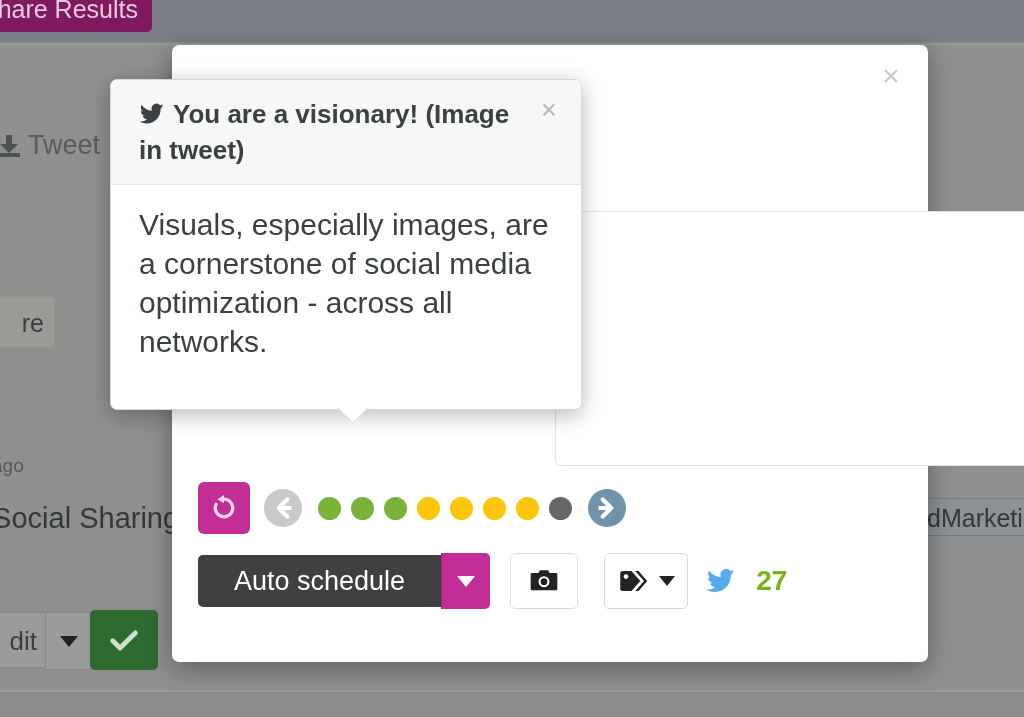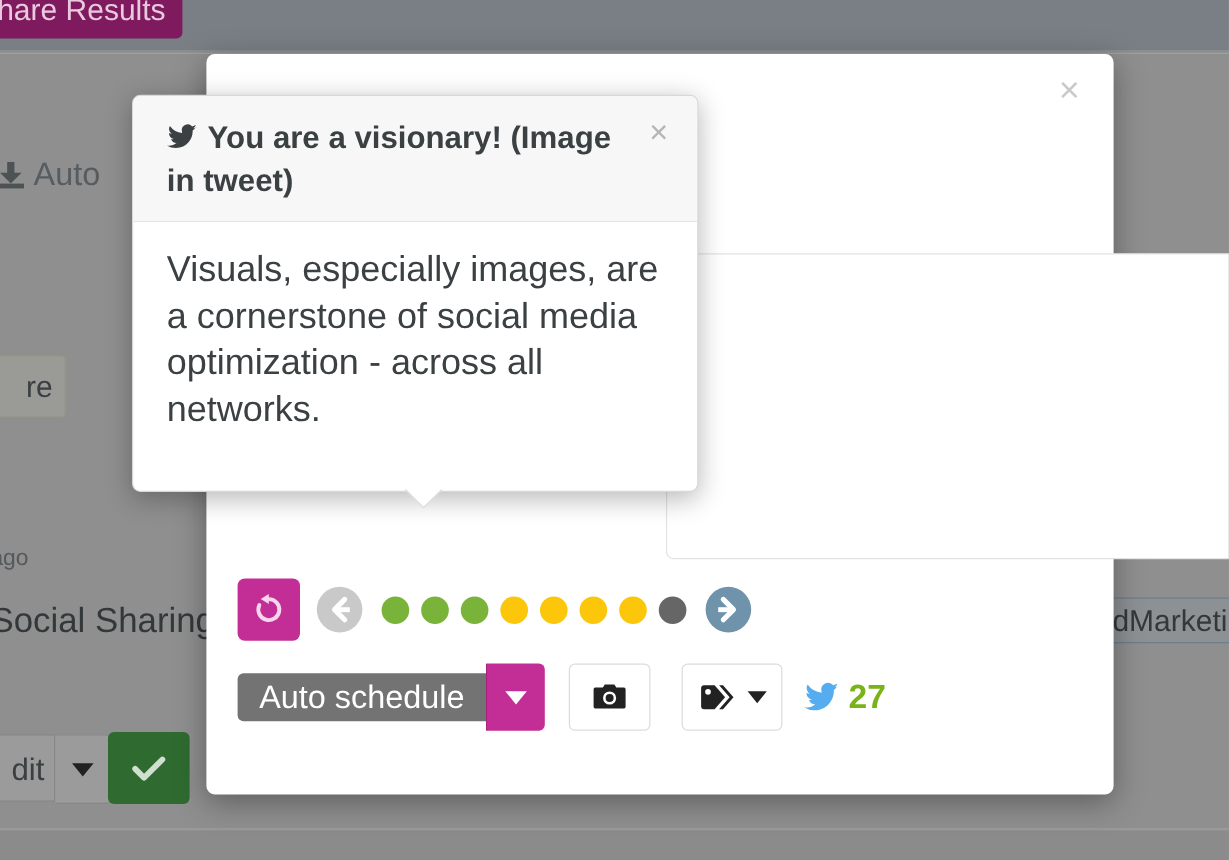--- a/index.html
+++ b/index.html
@@ -96,36 +96,36 @@
   .arrow-circle{width:38px;height:38px;border-radius:50%;display:flex;align-items:center;justify-content:center;cursor:pointer;}
   .arrow-left{background:#c9c9c9;margin-left:14px;}
   .arrow-right{background:#6f93ab;margin-left:16px;}
   .arrow-circle svg{width:34px;height:34px;}
   .dots{display:flex;align-items:center;gap:10px;margin-left:16px;}
   .dot{width:23px;height:23px;border-radius:50%;cursor:pointer;}
 
   
   #toolbar{position:absolute;left:26px;top:508px;display:flex;align-items:center;}
   #auto-schedule{
-    height:40px;background:#737373;border-radius:5px 0 0 5px;
-    color:#ffffff;font-size:27px;display:flex;align-items:center;padding:0 18px;cursor:pointer;
+    height:52px;background:#404040;border-radius:5px 0 0 5px;
+    color:#ffffff;font-size:27px;display:flex;align-items:center;padding:0 36px;cursor:pointer;
   }
   #auto-schedule-caret{
     height:56px;width:48px;background:#c32e96;border-left:1px solid #a82380;border-radius:0 5px 5px 0;
     display:flex;align-items:center;justify-content:center;cursor:pointer;
   }
   .caret-white{width:0;height:0;border-left:9px solid transparent;border-right:9px solid transparent;border-top:11px solid #fff;}
   .tb-btn{
     height:56px;background:#fff;border:1px solid #dcdcdc;border-radius:5px;
     display:flex;align-items:center;justify-content:center;cursor:pointer;box-sizing:border-box;
   }
   #camera-btn{width:68px;margin-left:20px;}
   #tags-btn{width:84px;margin-left:26px;gap:8px;}
   .caret-black{width:0;height:0;border-left:8px solid transparent;border-right:8px solid transparent;border-top:10px solid #222;}
-  #tweet-count{margin-left:18px;display:flex;align-items:center;gap:7px;}
+  #tweet-count{margin-left:18px;display:flex;align-items:center;gap:20px;}
   #tweet-count .num{color:#7ab317;font-size:28px;font-weight:bold;}
 
   
   #popover{
     position:absolute;left:78px;top:79px;width:470px;
     background:#ffffff;border:1px solid #d8d8d8;border-radius:7px;
     box-shadow:0 5px 22px rgba(0,0,0,.28);
     margin-left:32px;
   }
   #pop-header{
@@ -163,21 +163,21 @@
   <div class="bg-band-mid"></div>
   <div class="bg-line" style="top:44px;"></div>
   <div class="bg-band-bottom"></div>
 
   <div class="bg-tab">hare Results</div>
 
   <div class="bg-bulk">
     <span class="dlicon">
         <span class="dlbar"></span>
       </span>
-    <span>Auto</span>
+    <span>Tweet</span>
   </div>
 
   <div class="bg-box-left">re</div>
   <div class="bg-notnow">ot now</div>
 
   <div class="bg-ago">ago</div>
   <div class="bg-social">f Social Sharing</div>
   <div class="bg-hashtag">dMarketing</div>
 
   <div class="bg-edit">dit</div>

